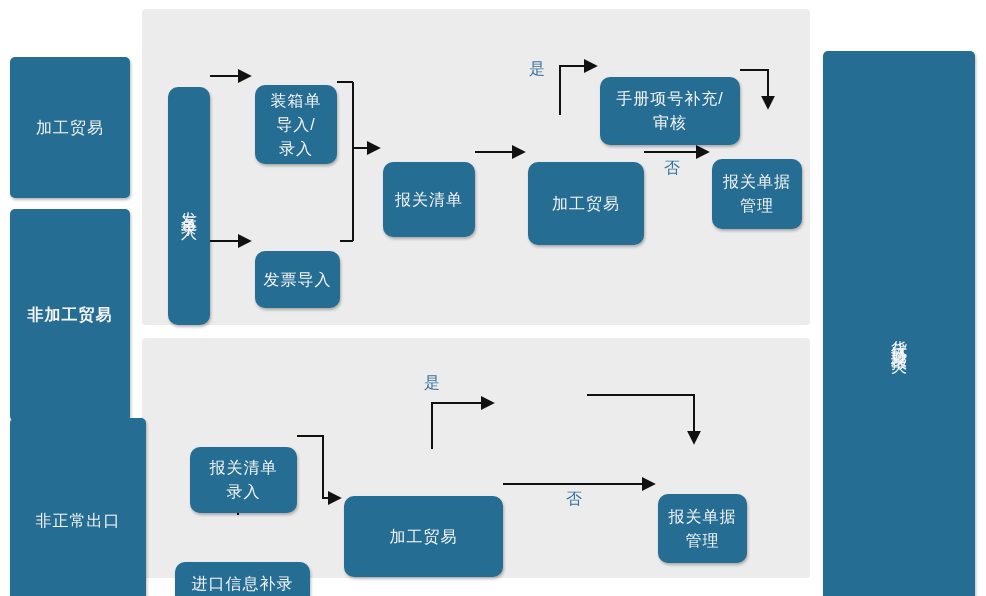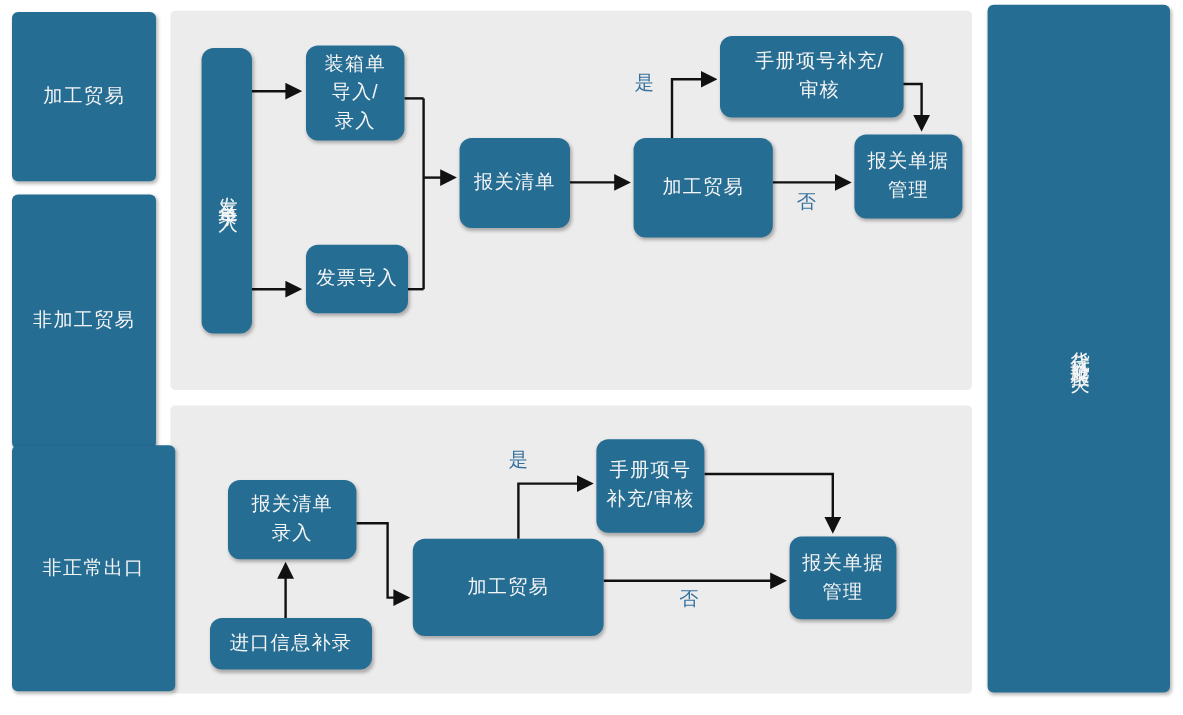--- a/index.html
+++ b/index.html
@@ -18,20 +18,21 @@
   }
   .panel{
     position:absolute;background:var(--panel-bg);border-radius:4px;
   }
   .node,.lane{
     position:absolute;background:var(--box-fill);color:var(--box-text);
     display:flex;align-items:center;justify-content:center;text-align:center;
     font-size:16px;letter-spacing:1px;line-height:1.5;white-space:pre-line;
     box-shadow:1px 2px 3px rgba(0,0,0,0.28);
     font-weight:500;
+    margin-top:47px;
   }
   .node{border-radius:10px;}
   .lane{border-radius:5px;}
   .vert{
     writing-mode:vertical-rl;text-orientation:upright;letter-spacing:3px;
     white-space:normal;
   }
   .blabel{
     position:absolute;font-size:16px;color:var(--branch-label);
     font-weight:500;letter-spacing:0;
@@ -47,21 +48,21 @@
 <body>
 
 <div class="canvas">
 
   <div class="panel" style="left:142px;top:9px;width:668px;height:316px;"></div>
   <div class="panel" style="left:142px;top:338px;width:668px;height:240px;"></div>
 
   <div class="lane" style="left:10px;top:10px;width:120px;height:141px;">
     <span>加工贸易</span>
   </div>
-  <div class="lane" style="left:10px;top:162px;width:120px;height:212px;">
+  <div class="lane" style="left:10px;top:162px;width:120px;height:212px;font-weight:bold;">
     <span>非加工贸易</span>
   </div>
   <div class="lane" style="left:10px;top:371px;width:136px;height:205px;">
     <span>非正常出口</span>
   </div>
 
   <div class="lane vert" style="left:823px;top:4px;width:152px;height:573px;">
     <span>货代订舱及报关</span>
   </div>
 
@@ -75,42 +76,38 @@
   </div>
   <div class="node" style="left:255px;top:204px;width:85px;height:57px;">
     <span>发票导入</span>
   </div>
   <div class="node" style="left:383px;top:115px;width:92px;height:75px;">
     <span>报关清单</span>
   </div>
   <div class="node" style="left:528px;top:115px;width:116px;height:83px;">
     <span>加工贸易</span>
   </div>
-  <div class="node" style="left:600px;top:30px;width:140px;height:68px;padding-left:13px;">
+  <div class="node" style="left:600px;top:30px;width:140px;height:68px;">
     <span>手册项号补充/
 审核</span>
   </div>
   <div class="node" style="left:712px;top:112px;width:90px;height:70px;">
     <span>报关单据
 管理</span>
   </div>
 
   <div class="node" style="left:190px;top:400px;width:107px;height:66px;">
     <span>报关清单
 录入</span>
   </div>
   <div class="node" style="left:175px;top:515px;width:135px;height:43px;">
     <span>进口信息补录</span>
   </div>
   <div class="node" style="left:344px;top:449px;width:159px;height:81px;">
     <span>加工贸易</span>
-  </div>
-  <div class="node" style="left:497px;top:366px;width:90px;height:78px;">
-    <span>手册项号
-补充/审核</span>
   </div>
   <div class="node" style="left:658px;top:447px;width:89px;height:69px;">
     <span>报关单据
 管理</span>
   </div>
 
   <div class="blabel" style="left:529px;top:59px;">是</div>
   <div class="blabel" style="left:664px;top:158px;">否</div>
   <div class="blabel" style="left:424px;top:373px;">是</div>
   <div class="blabel" style="left:566px;top:489px;">否</div>

